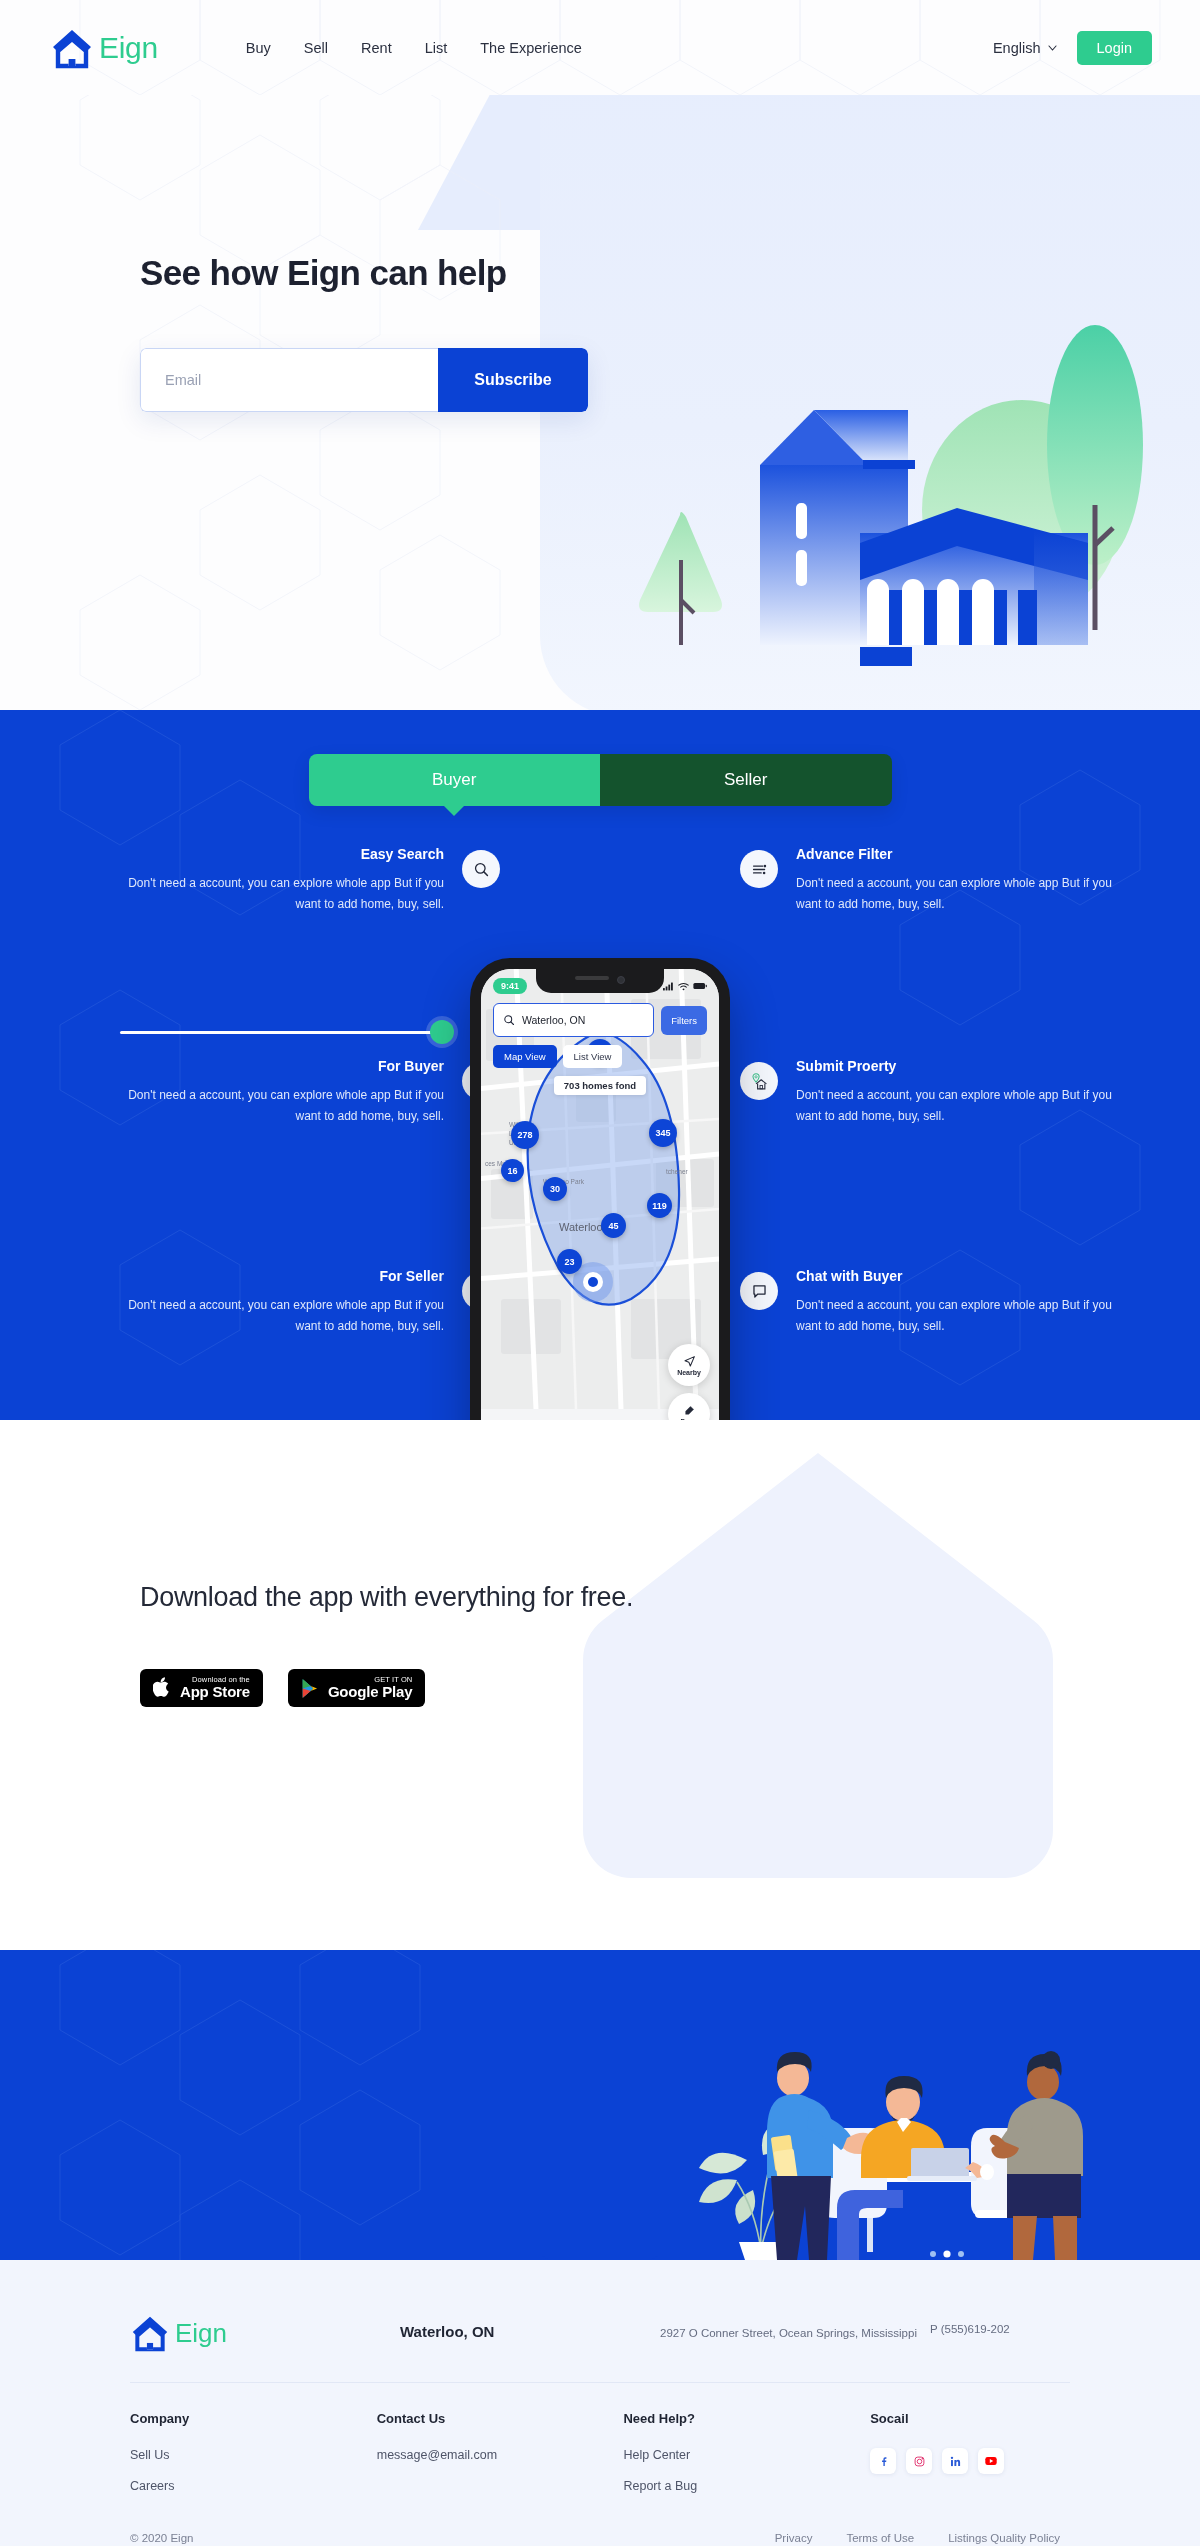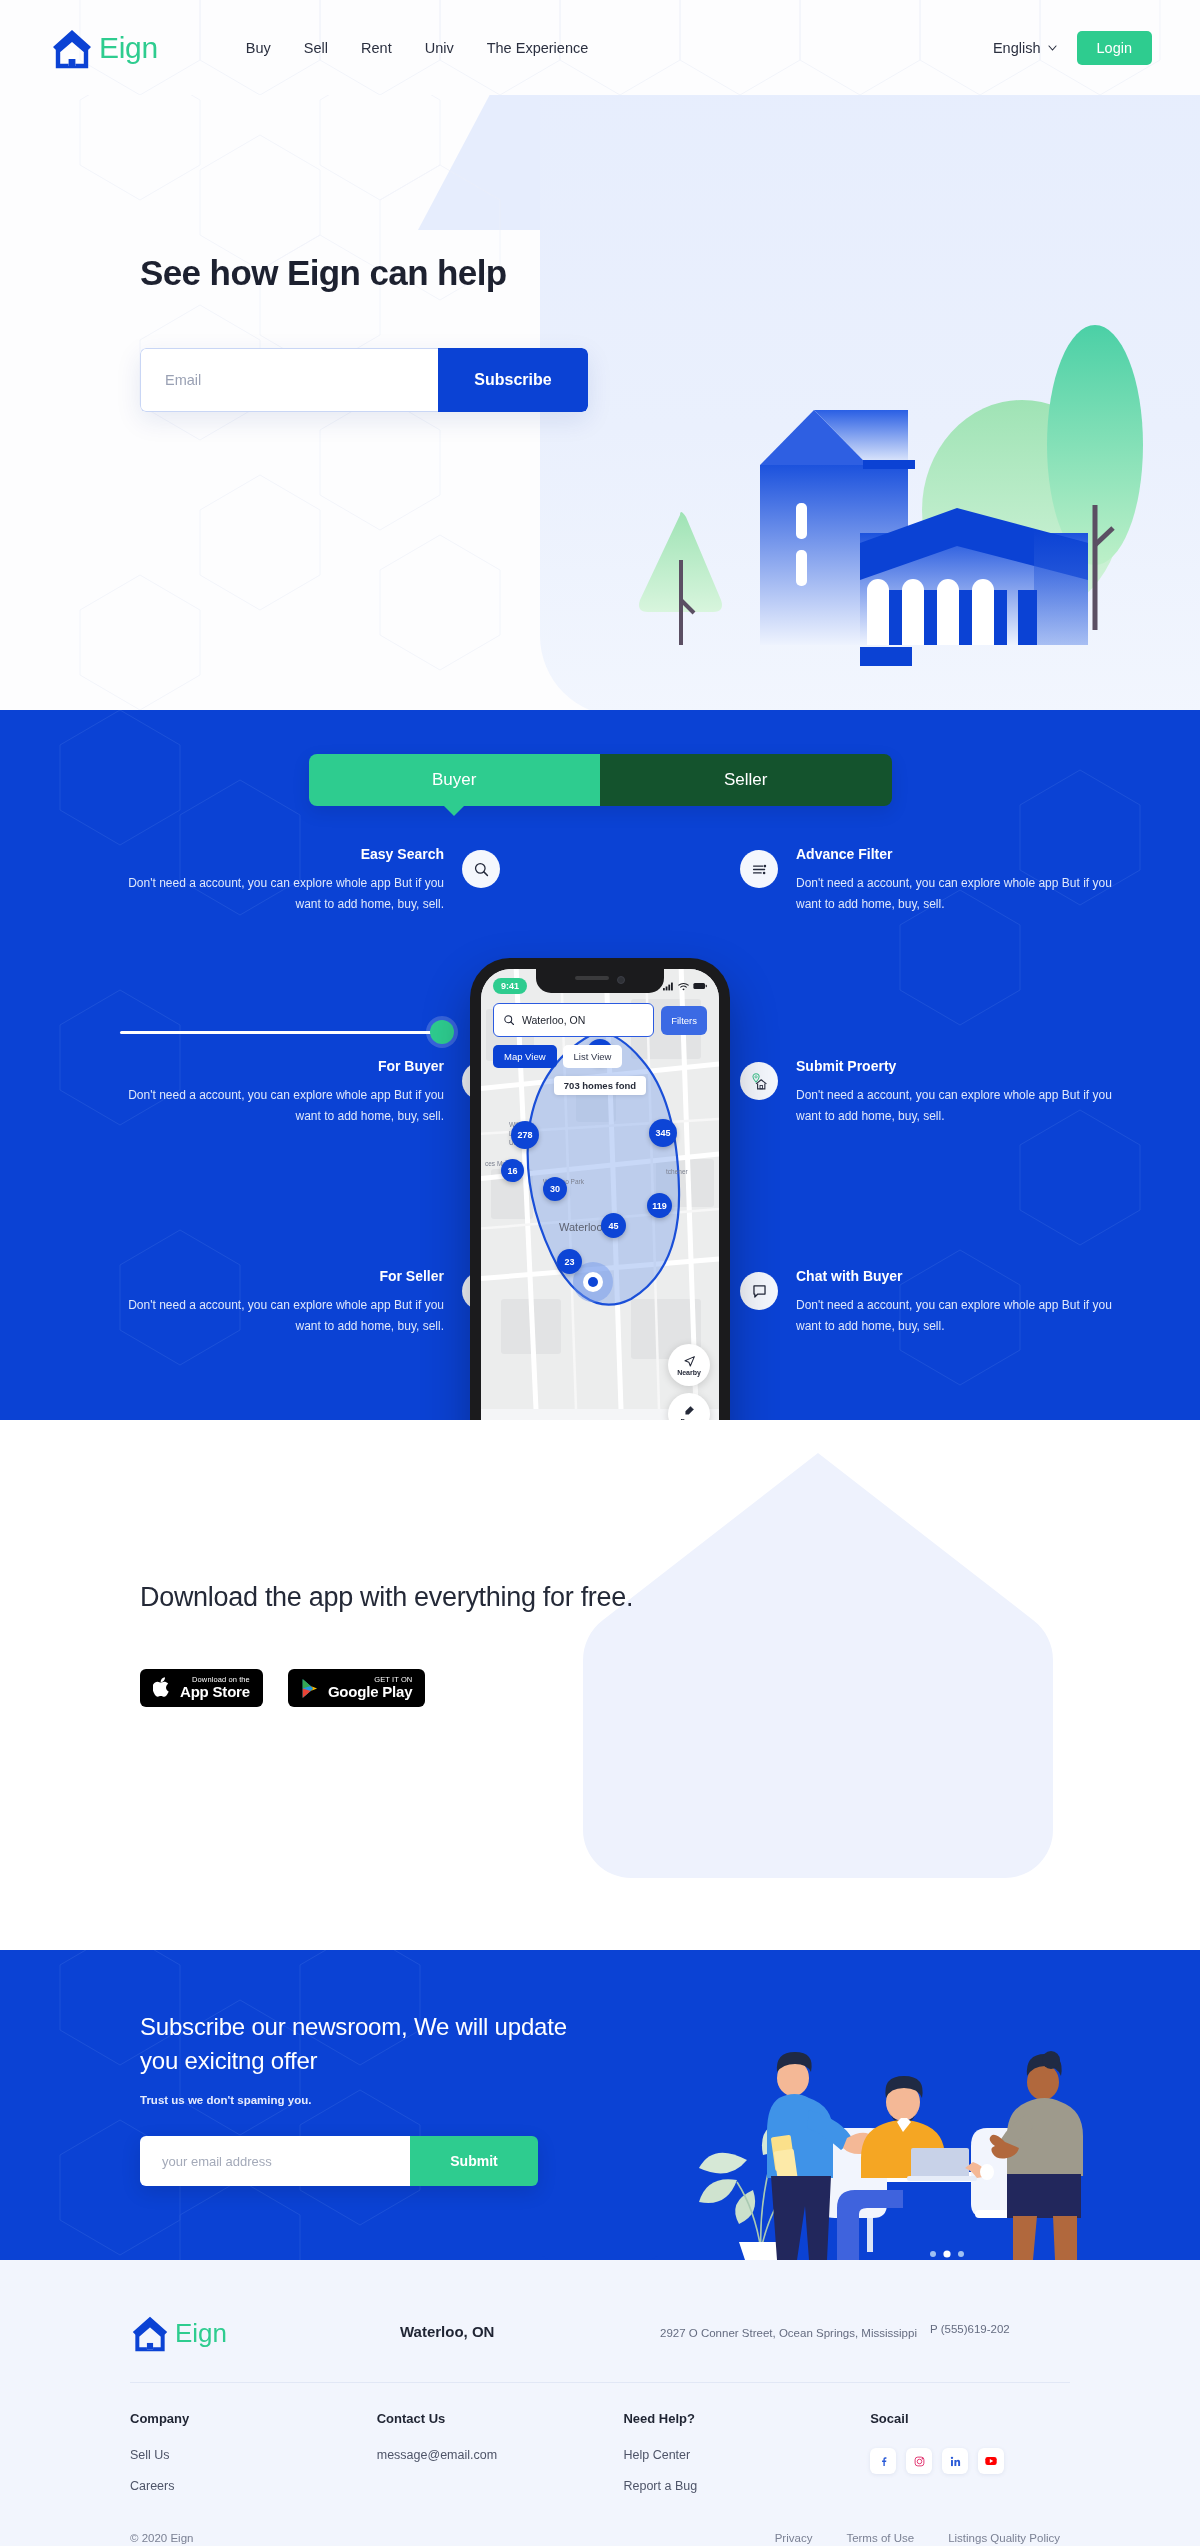--- a/index.html
+++ b/index.html
@@ -295,21 +295,21 @@
         <rect x="18.6" y="27" width="6.8" height="12" fill="#ffffff"></rect>
         <rect x="18.6" y="32" width="6.8" height="7" fill="#0b42d4"></rect>
       </svg>
       <span class="logo-text">Eign</span>
     </div>
 
     <nav class="nav">
       <a href="#">Buy</a>
       <a href="#">Sell</a>
       <a href="#">Rent</a>
-      <a href="#">Univ</a>
+      <a href="#">List</a>
       <a href="#">The Experience</a>
     </nav>
 
     <div class="header-right">
       <div class="lang">
         <span>English</span>
         <svg class="chev" viewBox="0 0 9 6">
           <path d="M1 1 L4.5 5 L8 1" fill="none" stroke="#2b3040" stroke-width="1.1" stroke-linecap="round"></path>
         </svg>
       </div>
@@ -682,28 +682,20 @@
       <g fill="none" stroke="#76a0ef" stroke-width="1">
         <path d="M120 -20 L180 15 L180 80 L120 115 L60 80 L60 15 Z"></path>
         <path d="M240 50 L300 85 L300 150 L240 185 L180 150 L180 85 Z"></path>
         <path d="M120 170 L180 205 L180 270 L120 305 L60 270 L60 205 Z"></path>
         <path d="M360 -20 L420 15 L420 80 L360 115 L300 80 L300 15 Z"></path>
         <path d="M240 230 L300 265 L300 330 L240 365 L180 330 L180 265 Z"></path>
         <path d="M360 140 L420 175 L420 240 L360 275 L300 240 L300 175 Z"></path>
       </g>
     </svg>
 
-    <div class="news-inner">
-      <h2 class="news-title">Subscribe our newsroom, We will update you exicitng offer</h2>
-      <div class="news-sub">Trust us we don't spaming you.</div>
-      <form class="news-form">
-        <input class="news-input" type="text" placeholder="your email address" style="">
-        <button class="news-btn">Submit</button>
-      </form>
-    </div>
 
     <svg class="news-art" viewBox="0 0 520 250">
 
       <g>
         <path d="M62 170 q-30 -5 -38 22 q28 6 38 -22Z" fill="#cfe3cf"></path>
         <path d="M72 150 q-34 -18 -48 8 q30 14 48 -8Z" fill="#d6e8d6"></path>
         <path d="M78 180 q-26 12 -14 34 q22 -10 14 -34Z" fill="#cbe0cb"></path>
         <path d="M88 145 q-6 -30 22 -34 q4 30 -22 34Z" fill="#d6e8d6"></path>
         <path d="M92 165 q20 -18 42 -2 q-20 20 -42 2Z" fill="#cfe3cf"></path>
         <g stroke="#a9c9b2" stroke-width="1.6" fill="none">

